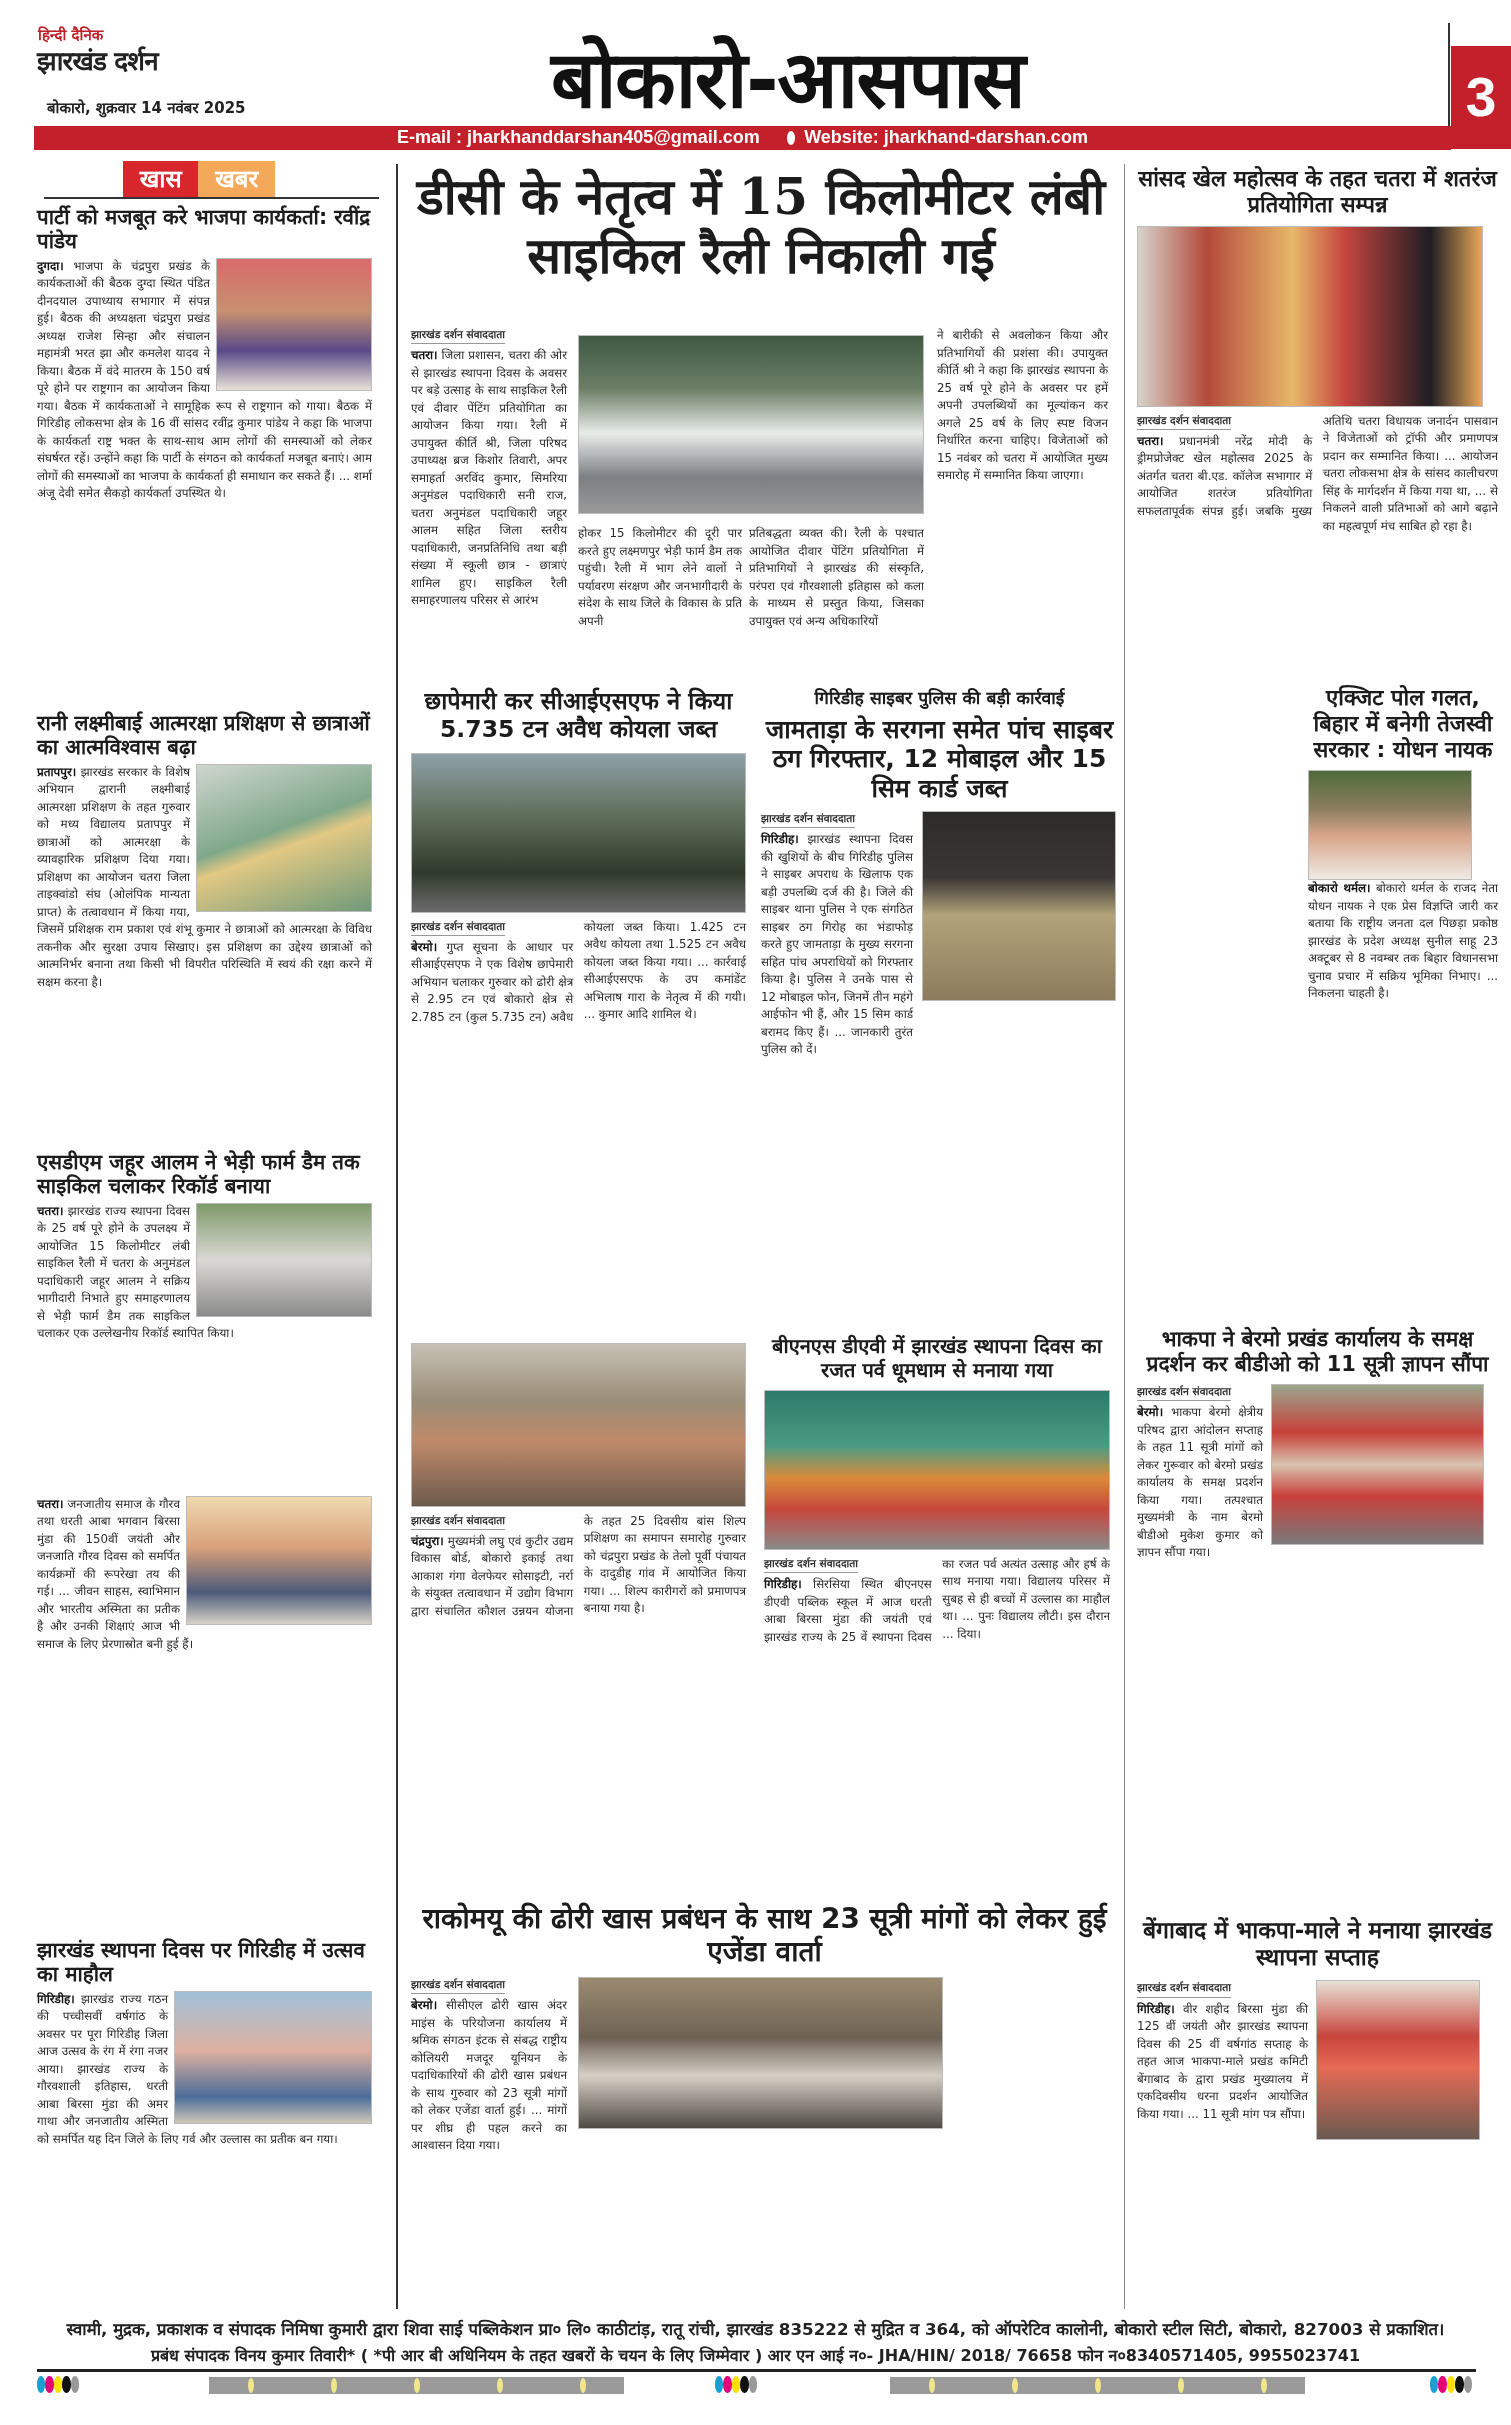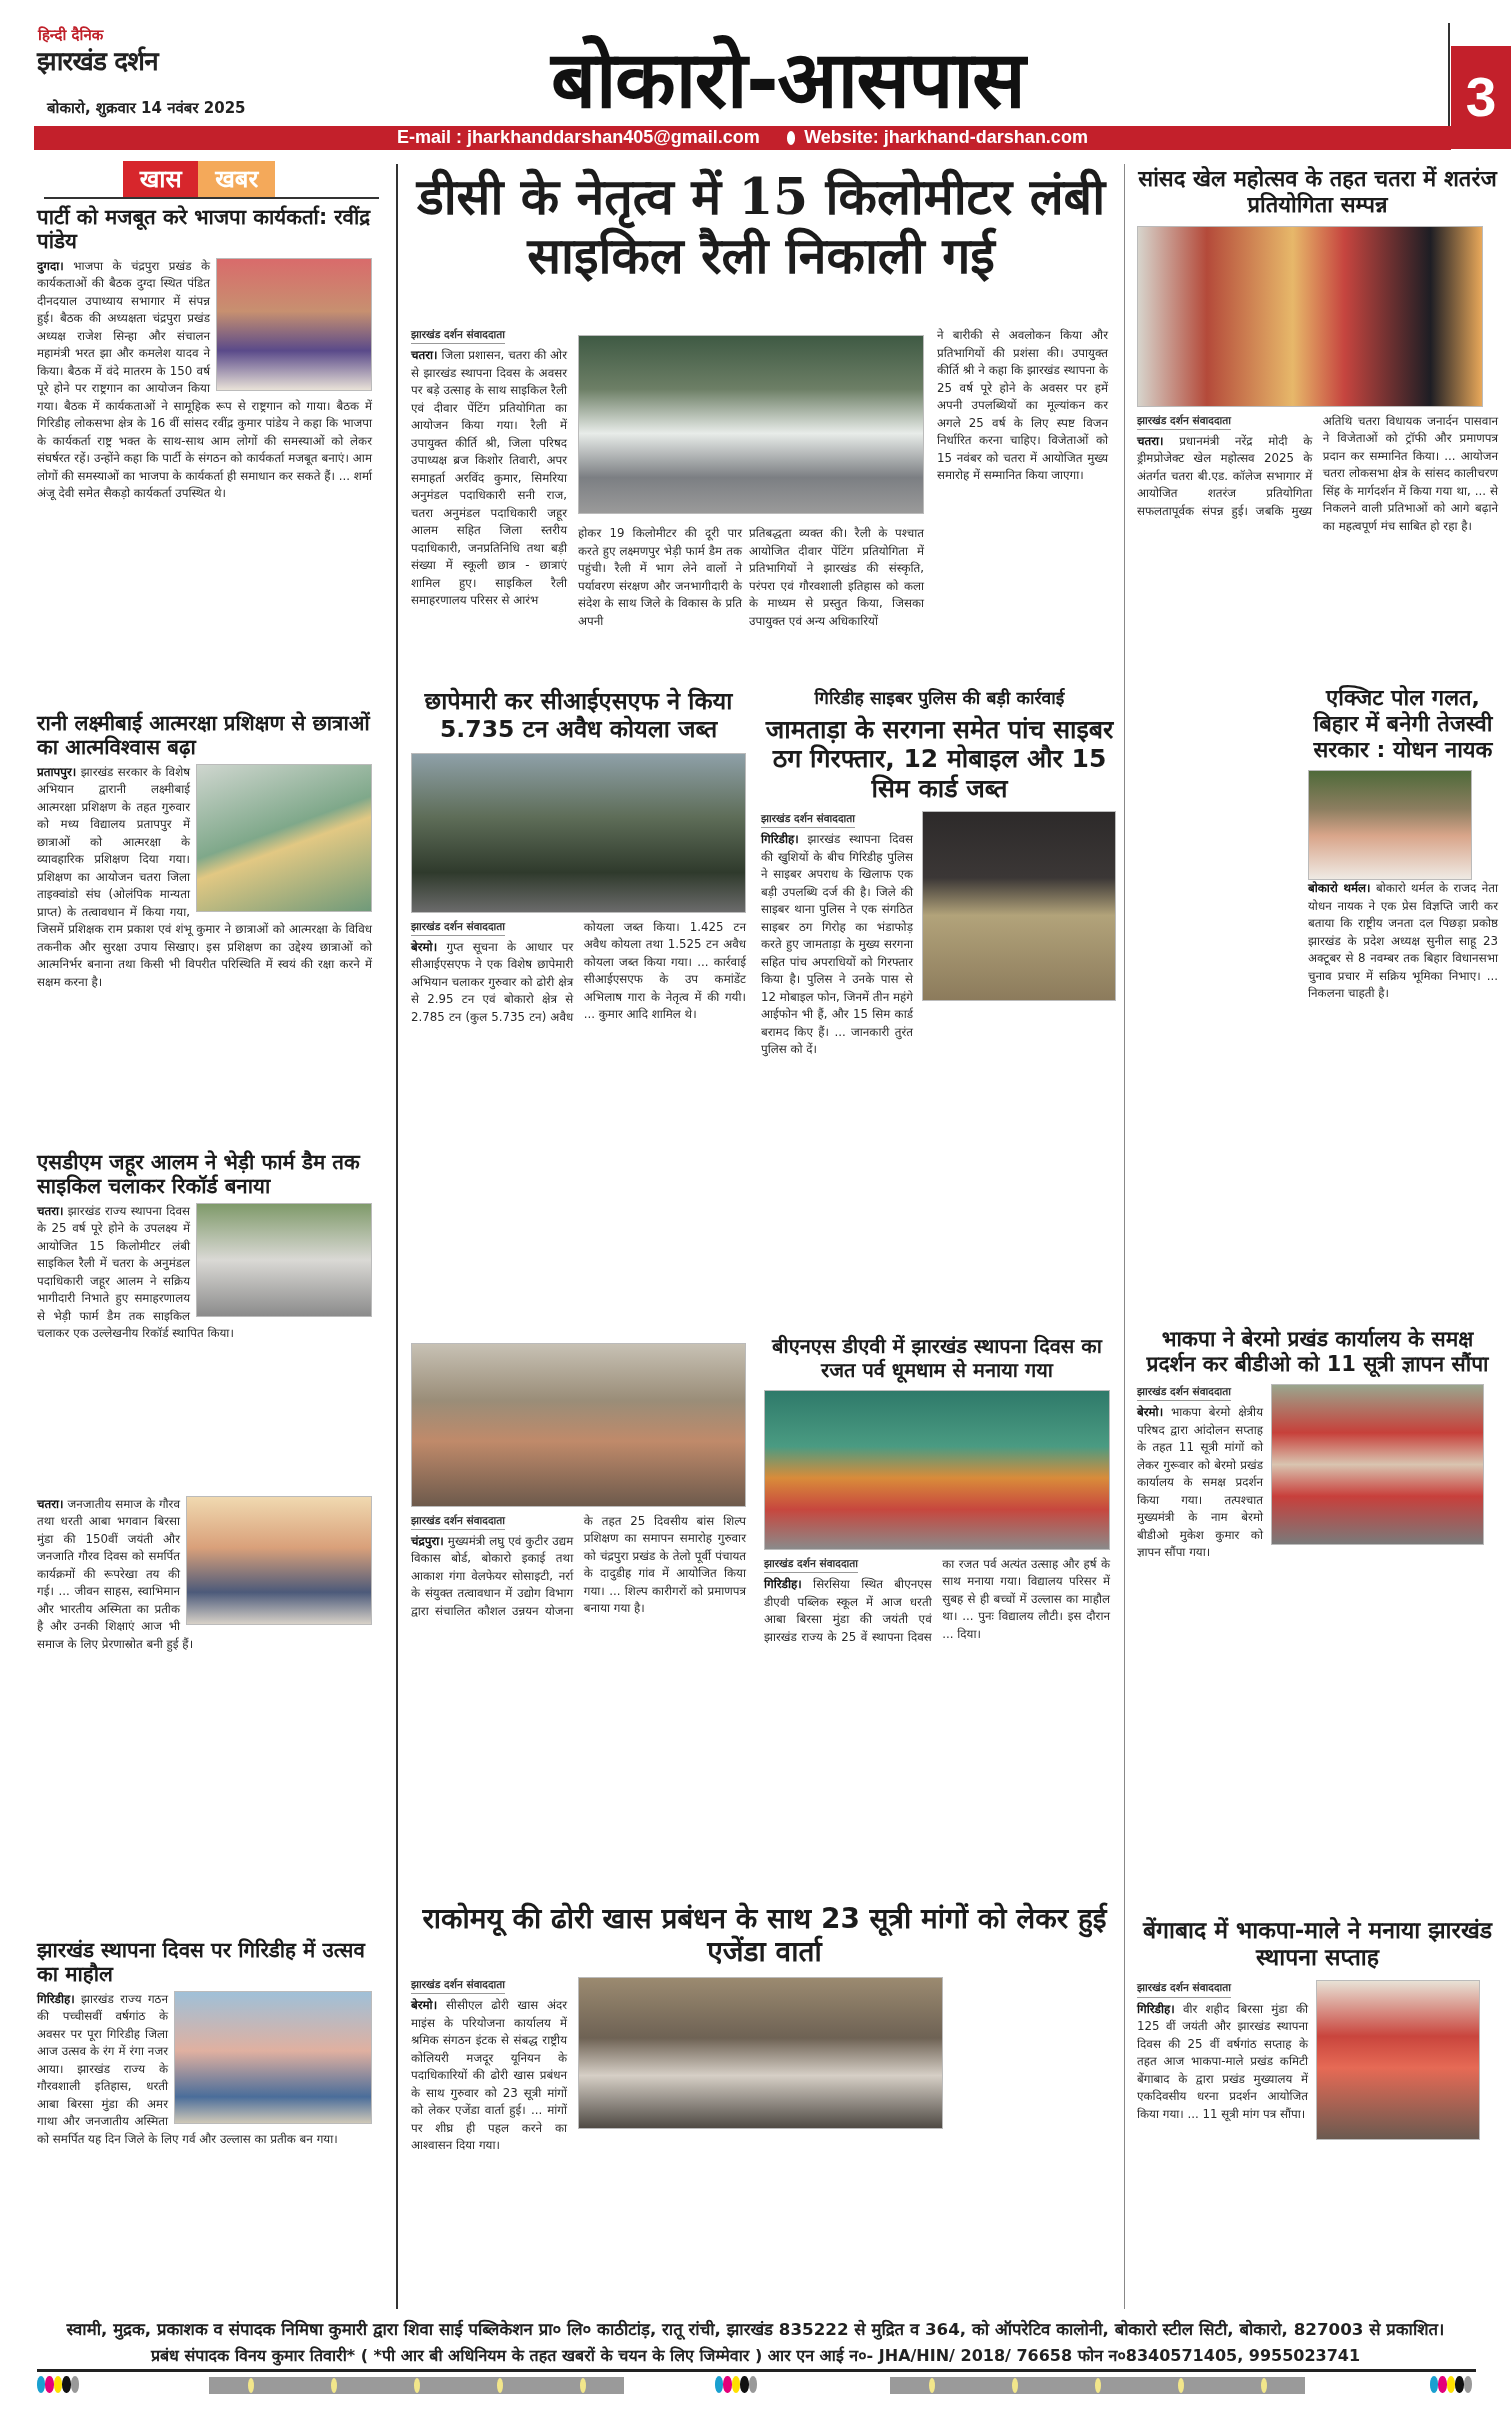--- a/index.html
+++ b/index.html
@@ -88,21 +88,21 @@
 
 <div class="abs" style="left:411px; top:167px; width:700px;">
   <h1 class="hl" style="font-size:50px; text-align:center; line-height:1.18; font-family:'DejaVu Serif', serif;">डीसी के नेतृत्व में 15 किलोमीटर लंबी साइकिल रैली निकाली गई</h1>
 </div>
 <div class="abs" style="left:411px; top:327px; width:156px;">
   <div class="byline">झारखंड दर्शन संवाददाता</div>
   <p class="body"><b>चतरा।</b> <span>जिला प्रशासन, चतरा की ओर से झारखंड स्थापना दिवस के अवसर पर बड़े उत्साह के साथ साइकिल रैली एवं दीवार पेंटिंग प्रतियोगिता का आयोजन किया गया। रैली में उपायुक्त कीर्ति श्री, जिला परिषद उपाध्यक्ष ब्रज किशोर तिवारी, अपर समाहर्ता अरविंद कुमार, सिमरिया अनुमंडल पदाधिकारी सनी राज, चतरा अनुमंडल पदाधिकारी जहूर आलम सहित जिला स्तरीय पदाधिकारी, जनप्रतिनिधि तथा बड़ी संख्या में स्कूली छात्र - छात्राएं शामिल हुए। साइकिल रैली समाहरणालय परिसर से आरंभ</span></p>
 </div>
 <div class="abs photo" style="left:578px; top:335px; width:346px; height:179px; background:linear-gradient(180deg,#3f5a44 0%,#6d7f66 30%,#e8ece9 55%,#7c7f83 80%,#9a9a9a 100%);"></div>
 <div class="abs" style="left:578px; top:525px; width:164px;">
-  <p class="body">होकर 19 किलोमीटर की दूरी पार करते हुए लक्ष्मणपुर भेड़ी फार्म डैम तक पहुंची। रैली में भाग लेने वालों ने पर्यावरण संरक्षण और जनभागीदारी के संदेश के साथ जिले के विकास के प्रति अपनी</p>
+  <p class="body">होकर 15 किलोमीटर की दूरी पार करते हुए लक्ष्मणपुर भेड़ी फार्म डैम तक पहुंची। रैली में भाग लेने वालों ने पर्यावरण संरक्षण और जनभागीदारी के संदेश के साथ जिले के विकास के प्रति अपनी</p>
 </div>
 <div class="abs" style="left:749px; top:525px; width:175px;">
   <p class="body">प्रतिबद्धता व्यक्त की। रैली के पश्चात आयोजित दीवार पेंटिंग प्रतियोगिता में प्रतिभागियों ने झारखंड की संस्कृति, परंपरा एवं गौरवशाली इतिहास को कला के माध्यम से प्रस्तुत किया, जिसका उपायुक्त एवं अन्य अधिकारियों</p>
 </div>
 <div class="abs" style="left:937px; top:327px; width:171px;">
   <p class="body">ने बारीकी से अवलोकन किया और प्रतिभागियों की प्रशंसा की। उपायुक्त कीर्ति श्री ने कहा कि झारखंड स्थापना के 25 वर्ष पूरे होने के अवसर पर हमें अपनी उपलब्धियों का मूल्यांकन कर अगले 25 वर्ष के लिए स्पष्ट विजन निर्धारित करना चाहिए। विजेताओं को 15 नवंबर को चतरा में आयोजित मुख्य समारोह में सम्मानित किया जाएगा।</p>
 </div>
 
 <div class="abs" style="left:411px; top:688px; width:335px;">
   <h2 class="hl" style="font-size:23.6px; text-align:center;">छापेमारी कर सीआईएसएफ ने किया 5.735 टन अवैध कोयला जब्त</h2>

